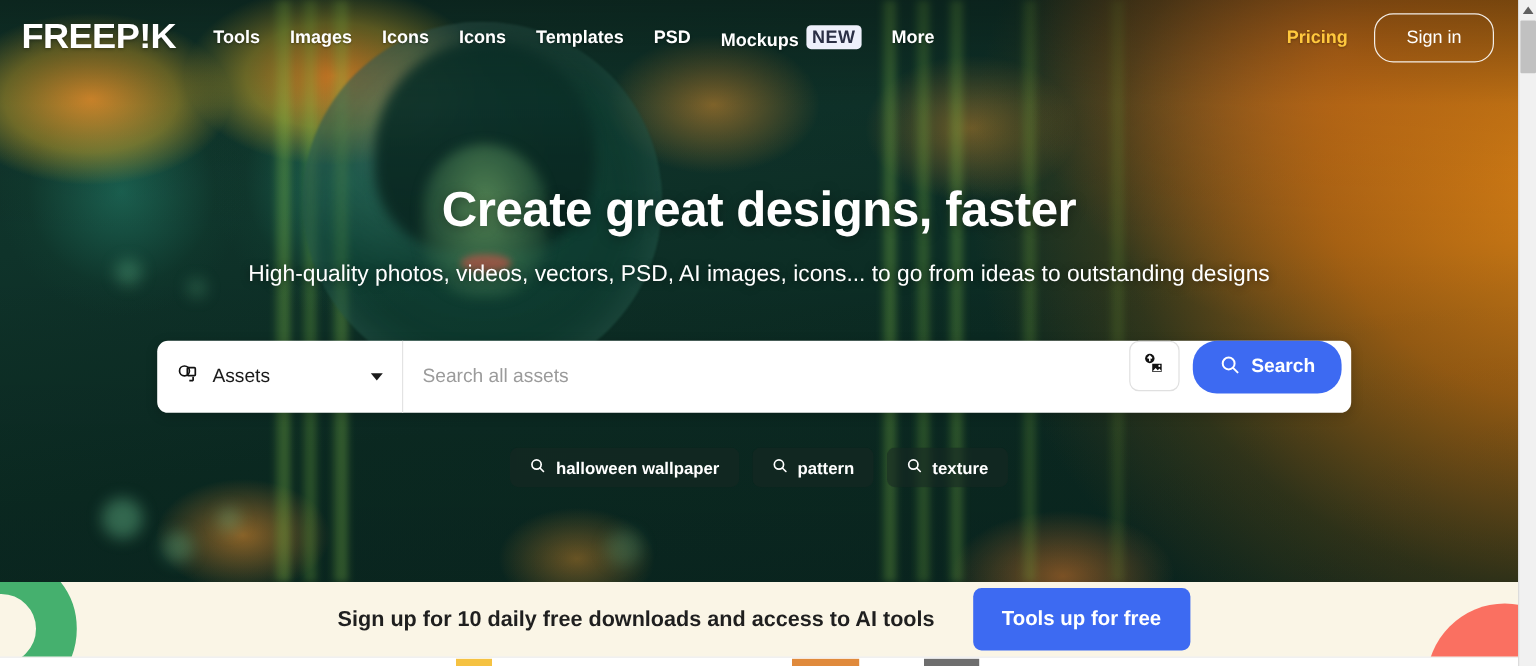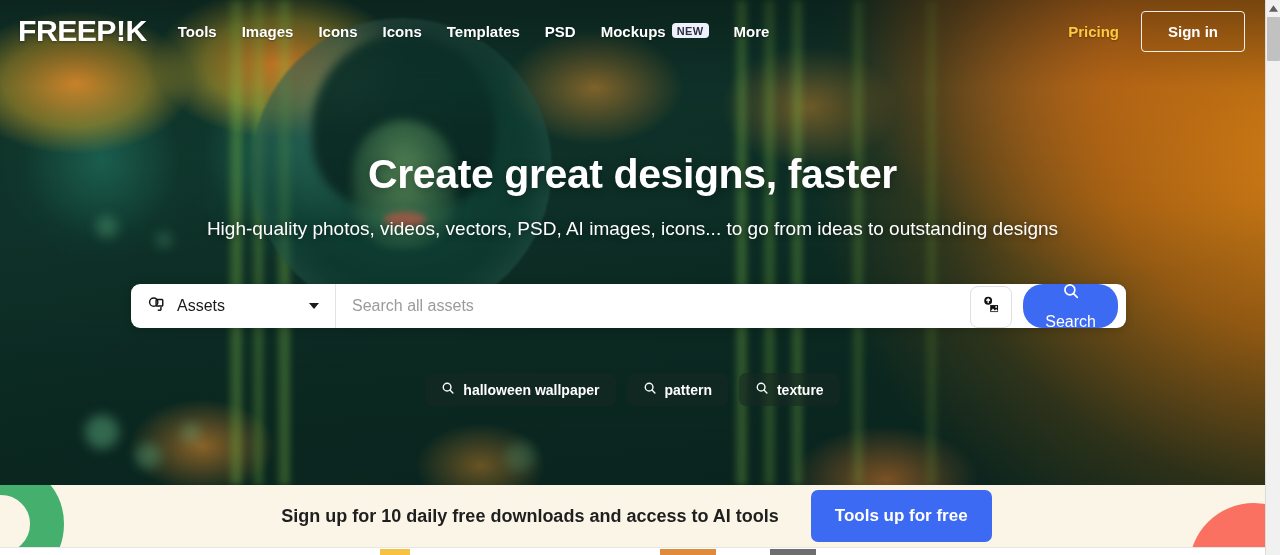--- a/index.html
+++ b/index.html
@@ -156,21 +156,21 @@
     white-space: nowrap;
     text-shadow: 0 1px 2px rgba(0,0,0,0.35);
     cursor: pointer;
   }
   .badge-new {
     display: inline-block;
     margin-left: 6px;
     vertical-align: 2px;
     background: #eef0fb;
     color: #2b2f45;
-    font-size: 11px;
+    font-size: 15px;
     font-weight: 700;
     letter-spacing: 0.4px;
     padding: 2px 5px 1px;
     border-radius: 4px;
     text-shadow: none;
   }
   .nav-right {
     margin-left: auto;
     display: flex;
     align-items: center;
@@ -179,25 +179,25 @@
   .pricing-link {
     color: #ffc83d;
     font-size: 15px;
     font-weight: 600;
     text-decoration: none;
     text-shadow: 0 1px 2px rgba(0,0,0,0.3);
     cursor: pointer;
   }
   .signin-btn {
     border: 1px solid rgba(255,255,255,0.9);
-    border-radius: 4px;
+    border-radius: 16px;
     color: #ffffff;
     background: transparent;
     font-size: 15px;
-    font-weight: 700;
+    font-weight: 400;
     padding: 11px 26px;
     cursor: pointer;
     font-family: "Liberation Sans", sans-serif;
     white-space: nowrap;
   }
 
   
   .hero-center {
     position: absolute;
     left: 0; top: 0;
@@ -220,25 +220,25 @@
     color: #ffffff;
     font-size: 19px;
     font-weight: 400;
     text-shadow: 0 1px 7px rgba(0,0,0,0.45);
   }
 
   
   .searchbar {
     position: absolute;
     left: 131px; top: 284px;
-    width: 995px; height: 44px;
+    width: 995px; height: 60px;
     background: #ffffff;
     border-radius: 9px;
     display: flex;
-    align-items: flex-end;
+    align-items: flex-start;
     z-index: 15;
     box-shadow: 0 2px 10px rgba(0,0,0,0.18);
   }
   .asset-select {
     display: flex;
     align-items: center;
     gap: 11px;
     width: 205px;
     height: 100%;
     padding: 0 16px 0 16px;
@@ -286,26 +286,25 @@
     align-items: center;
     justify-content: center;
     gap: 9px;
     background: #3d6af2;
     color: #fff;
     border: none;
     border-radius: 20px;
     height: 44px;
     padding: 0 22px;
     font-size: 16px;
-    font-weight: 400;
+    font-weight: 700;
     cursor: pointer;
     margin-right: 8px;
     font-family: "Liberation Sans", sans-serif;
     white-space: nowrap;
-    flex-direction: column;
   }
 
   
   .chips {
     position: absolute;
     left: 0; top: 373px;
     width: 1265px;
     display: flex;
     justify-content: center;
     gap: 11px;

